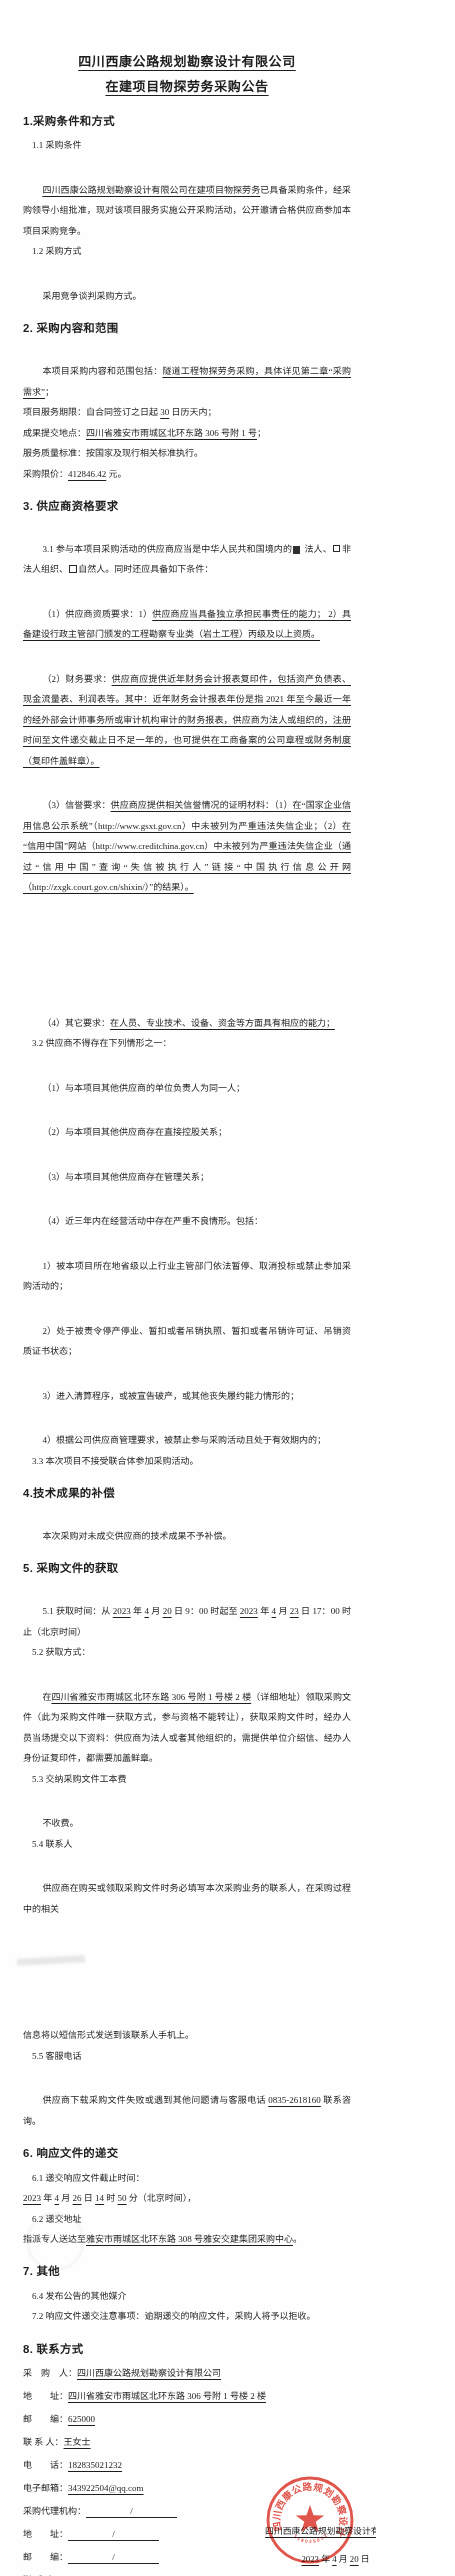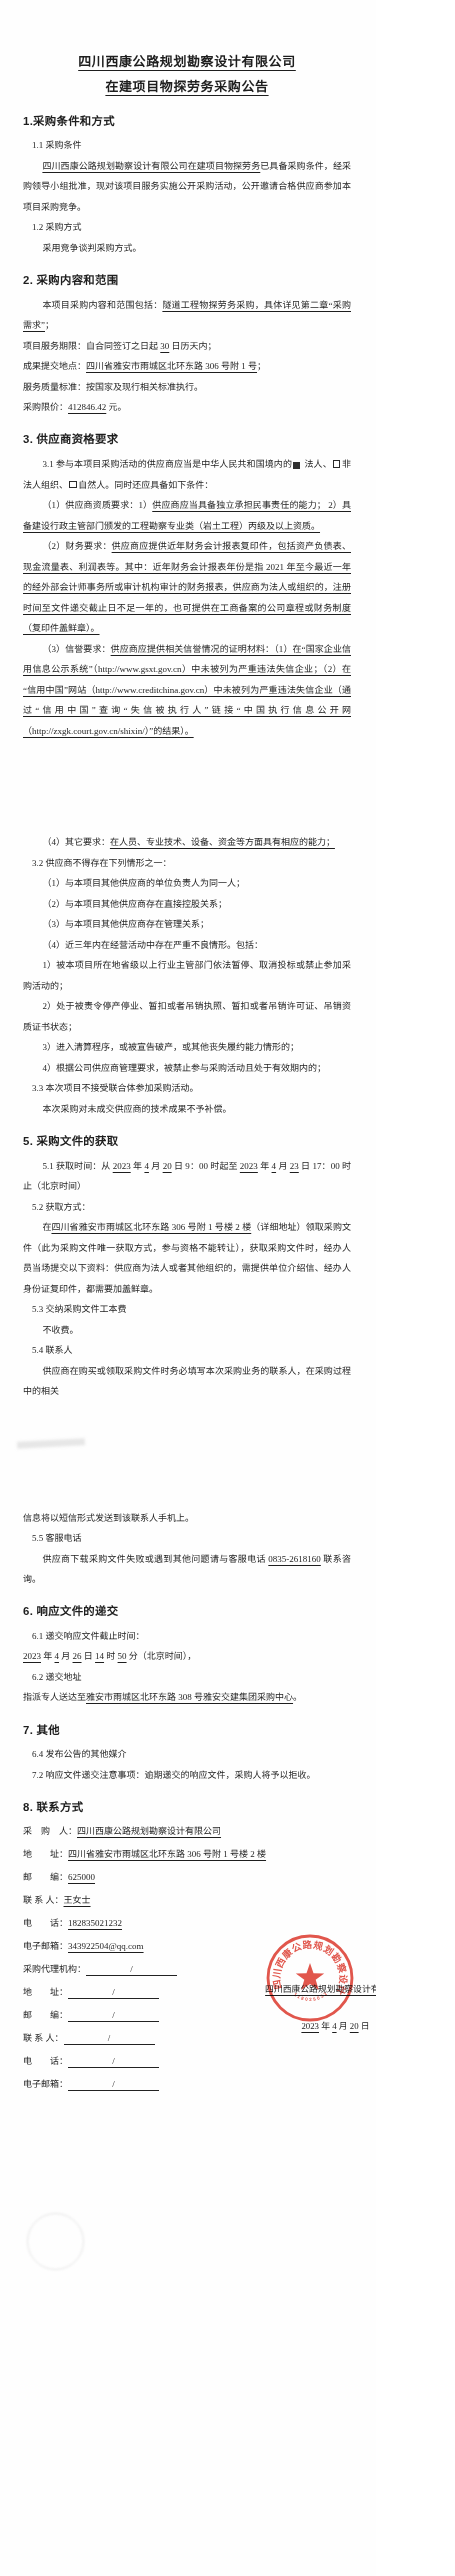--- a/index.html
+++ b/index.html
@@ -5,21 +5,21 @@
   html,body{margin:0;padding:0;background:#ffffff;}
   .page{width:376px;height:2576px;position:relative;overflow:hidden;background:#fefefe;
         font-family:"Liberation Serif","DejaVu Serif",serif;color:#1e1e1e;}
   .inner{padding:49px 25px 0 23px;}
   .title{text-align:center;font-family:"Liberation Sans","DejaVu Sans",sans-serif;
          font-weight:700;font-size:13px;line-height:25px;letter-spacing:0.6px;}
   .title .tline{text-decoration:underline;text-underline-offset:4px;text-decoration-thickness:0.9px;}
   .sec{font-family:"Liberation Sans","DejaVu Sans",sans-serif;font-weight:700;
        font-size:11.4px;line-height:17px;margin:13.7px 0 5.7px 0;letter-spacing:0.3px;}
   p{margin:0;font-size:9px;line-height:20.5px;text-align:justify;}
-  .ind{text-indent:19.4px;}
+  .ind{text-indent:19.4px;margin-top:24px;}
   .sub{padding-left:9px;}
   .u{text-decoration:underline;text-underline-offset:2.8px;}
   .cb{display:inline-block;width:7.4px;height:7.4px;border:0.9px solid #2a2a2a;
       vertical-align:-0.6px;margin:0 1.7px 0 1.1px;box-sizing:border-box;}
   .cbk{background:#2f2f2f;border-color:#2f2f2f;color:#fff;font-size:6.3px;
        line-height:6.3px;text-align:center;font-family:"DejaVu Sans",sans-serif;}
   .gap1{height:91px;}
   .gap2{height:106px;position:relative;}
   .smudge{position:absolute;left:-5.7px;top:38px;width:68px;height:6.8px;
           background:rgba(110,110,110,.16);filter:blur(1.7px);transform:rotate(-3deg);}
@@ -27,21 +27,21 @@
   .cols{display:flex;flex-direction:column;}
   .col-l{width:245px;flex:none;}
   .col-r{flex:1;}
   .crow{font-size:9px;line-height:15px;margin-bottom:8px;}
   .crow.tall-pad{}
   .cval{text-decoration:underline;text-underline-offset:2.8px;}
   .blank{display:inline-block;min-width:91px;border-bottom:0.6px solid #222;
          text-align:center;line-height:12.5px;}
   .sig{position:absolute;left:230px;top:158px;width:165px;text-align:center;font-size:8.8px;}
   .sig-company{text-decoration:underline;text-underline-offset:3.4px;line-height:15px;}
-  .sig-date{margin-top:22px;font-size:8.8px;}
+  .sig-date{margin-top:13px;font-size:8.8px;}
   .stamp{position:absolute;left:241px;top:108px;width:92px;height:92px;
          opacity:.86;mix-blend-mode:multiply;pointer-events:none;}
   .ghost-stamp{position:absolute;left:27px;top:2213px;width:55px;height:55px;
                border:1.7px solid rgba(150,150,150,.26);border-radius:50%;filter:blur(0.9px);}
   .seal-text{font-family:"Liberation Sans","DejaVu Sans",sans-serif;font-weight:700;}
 </style>
 </head>
 <body>
 
 <div class="page">
@@ -78,20 +78,21 @@
     <p class="ind">（1）与本项目其他供应商的单位负责人为同一人；</p>
     <p class="ind">（2）与本项目其他供应商存在直接控股关系；</p>
     <p class="ind">（3）与本项目其他供应商存在管理关系；</p>
     <p class="ind">（4）近三年内在经营活动中存在严重不良情形。包括：</p>
     <p class="ind">1）被本项目所在地省级以上行业主管部门依法暂停、取消投标或禁止参加采购活动的；</p>
     <p class="ind">2）处于被责令停产停业、暂扣或者吊销执照、暂扣或者吊销许可证、吊销资质证书状态；</p>
     <p class="ind">3）进入清算程序，或被宣告破产，或其他丧失履约能力情形的；</p>
     <p class="ind">4）根据公司供应商管理要求，被禁止参与采购活动且处于有效期内的；</p>
     <p class="sub">3.3 本次项目不接受联合体参加采购活动。</p>
 
+    <div class="sec">4.技术成果的补偿</div>
     <p class="ind">本次采购对未成交供应商的技术成果不予补偿。</p>
 
     <div class="sec">5. 采购文件的获取</div>
     <p class="ind"><span>5.1 获取时间：从 </span><span class="u">2023</span><span> 年 </span><span class="u">4</span><span> 月 </span><span class="u">20</span><span> 日 9：00 时起至 </span><span class="u">2023</span><span> 年 </span><span class="u">4</span><span> 月 </span><span class="u">23</span><span> 日 17：00 时止（北京时间）</span></p>
     <p class="sub">5.2 获取方式：</p>
     <p class="ind"><span>在</span><span class="u">四川省雅安市雨城区北环东路 306 号附 1 号楼 2 楼</span><span>（详细地址）领取采购文件（此为采购文件唯一获取方式，参与资格不能转让），获取采购文件时，经办人员当场提交以下资料：供应商为法人或者其他组织的，需提供单位介绍信、经办人身份证复印件，都需要加盖鲜章。</span></p>
     <p class="sub">5.3 交纳采购文件工本费</p>
     <p class="ind">不收费。</p>
     <p class="sub">5.4 联系人</p>
     <p class="ind">供应商在购买或领取采购文件时务必填写本次采购业务的联系人，在采购过程中的相关</p>

